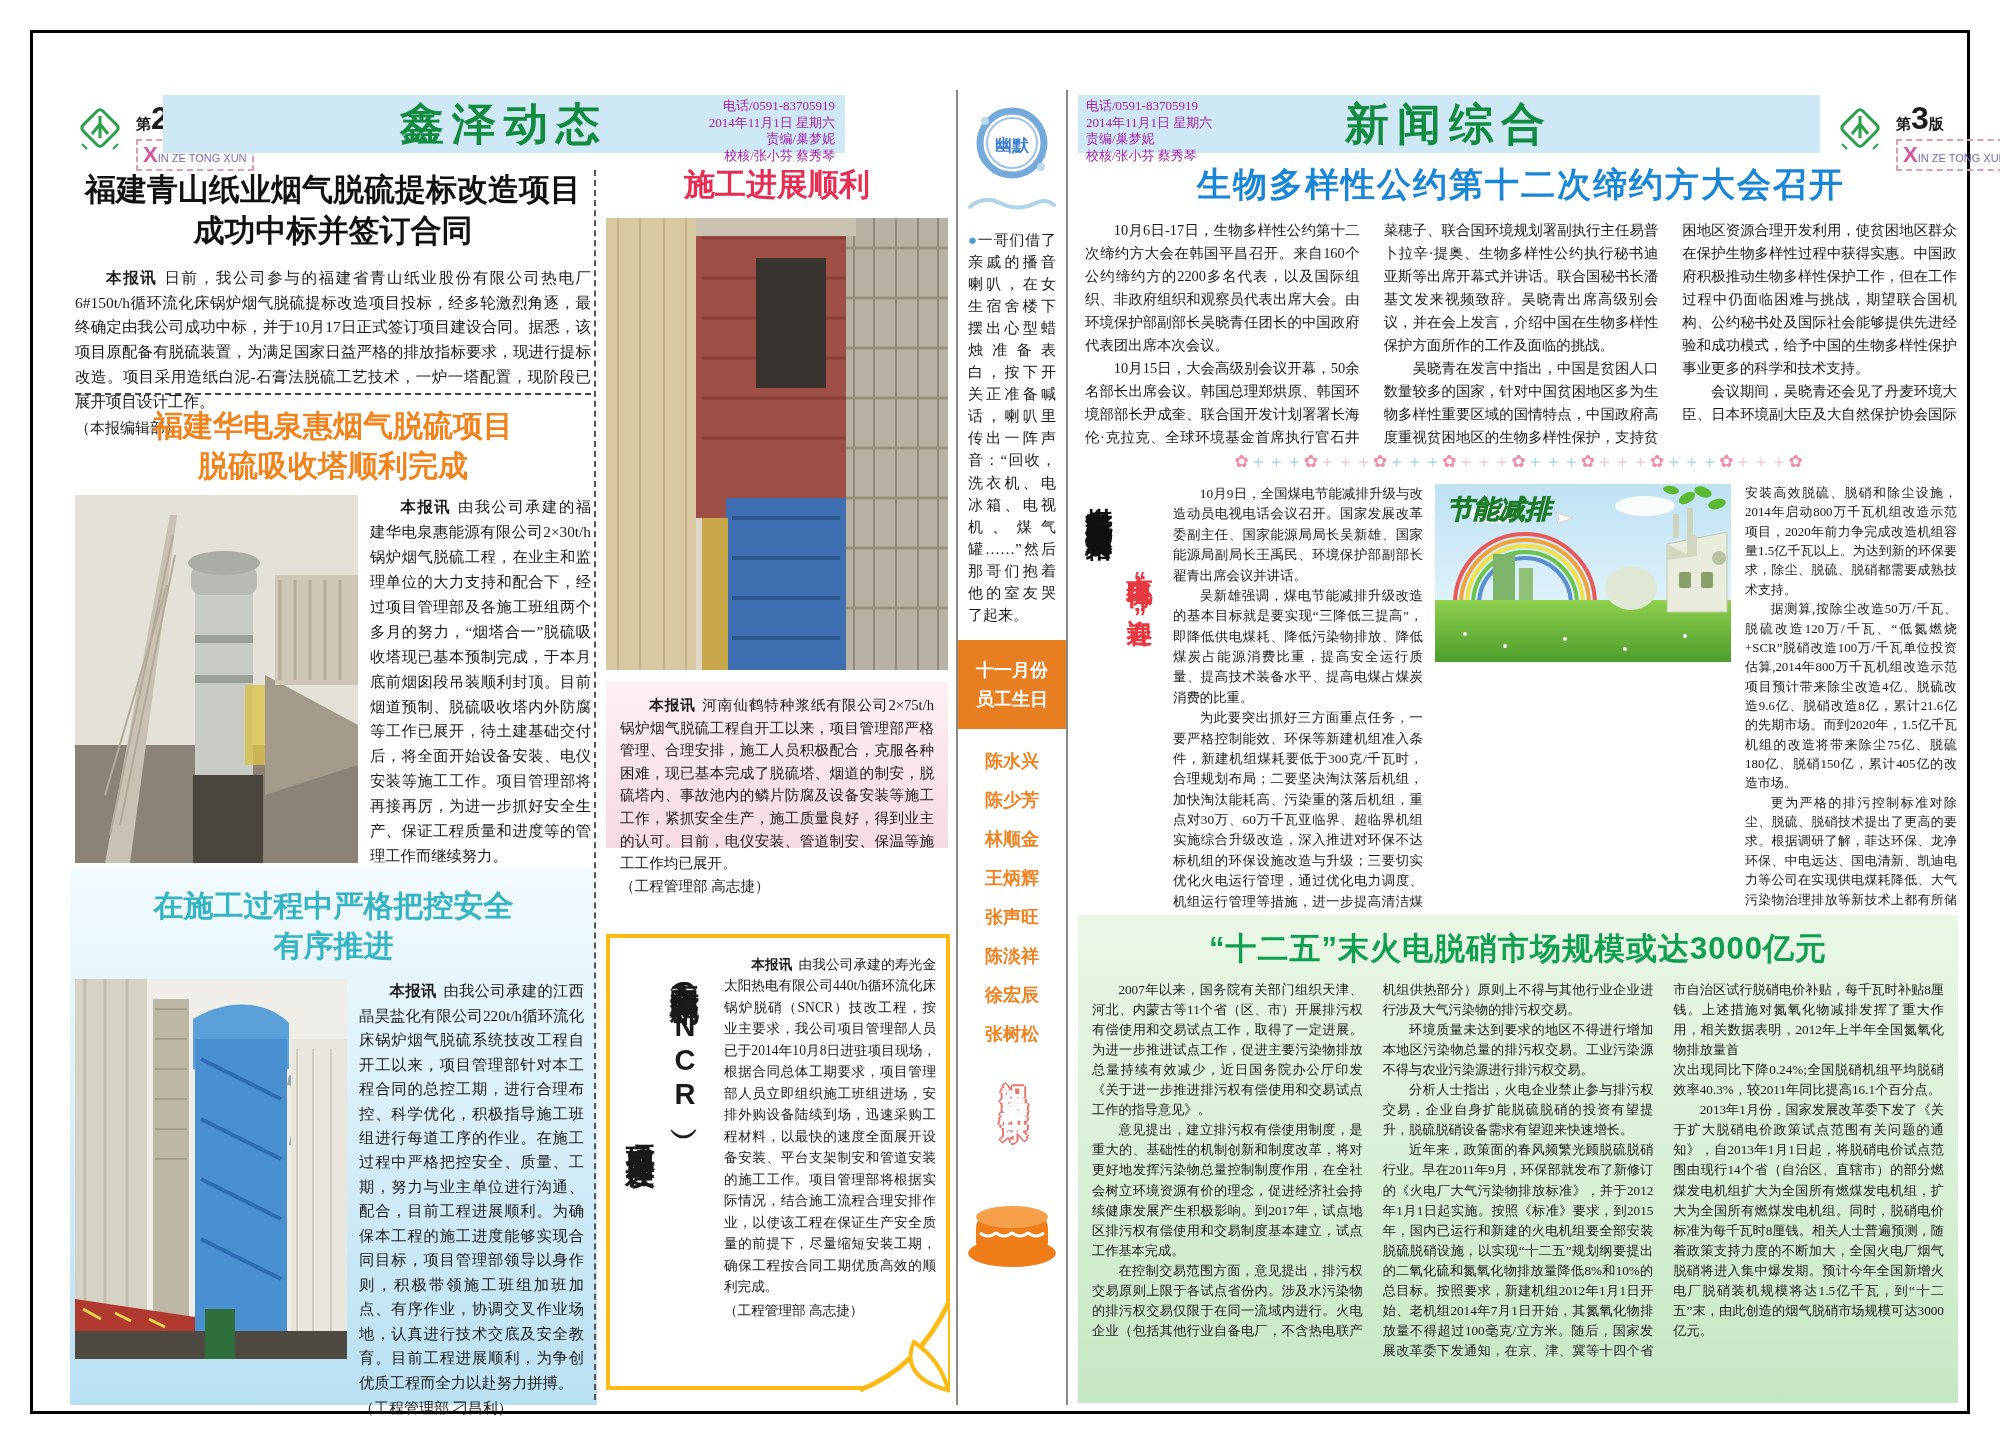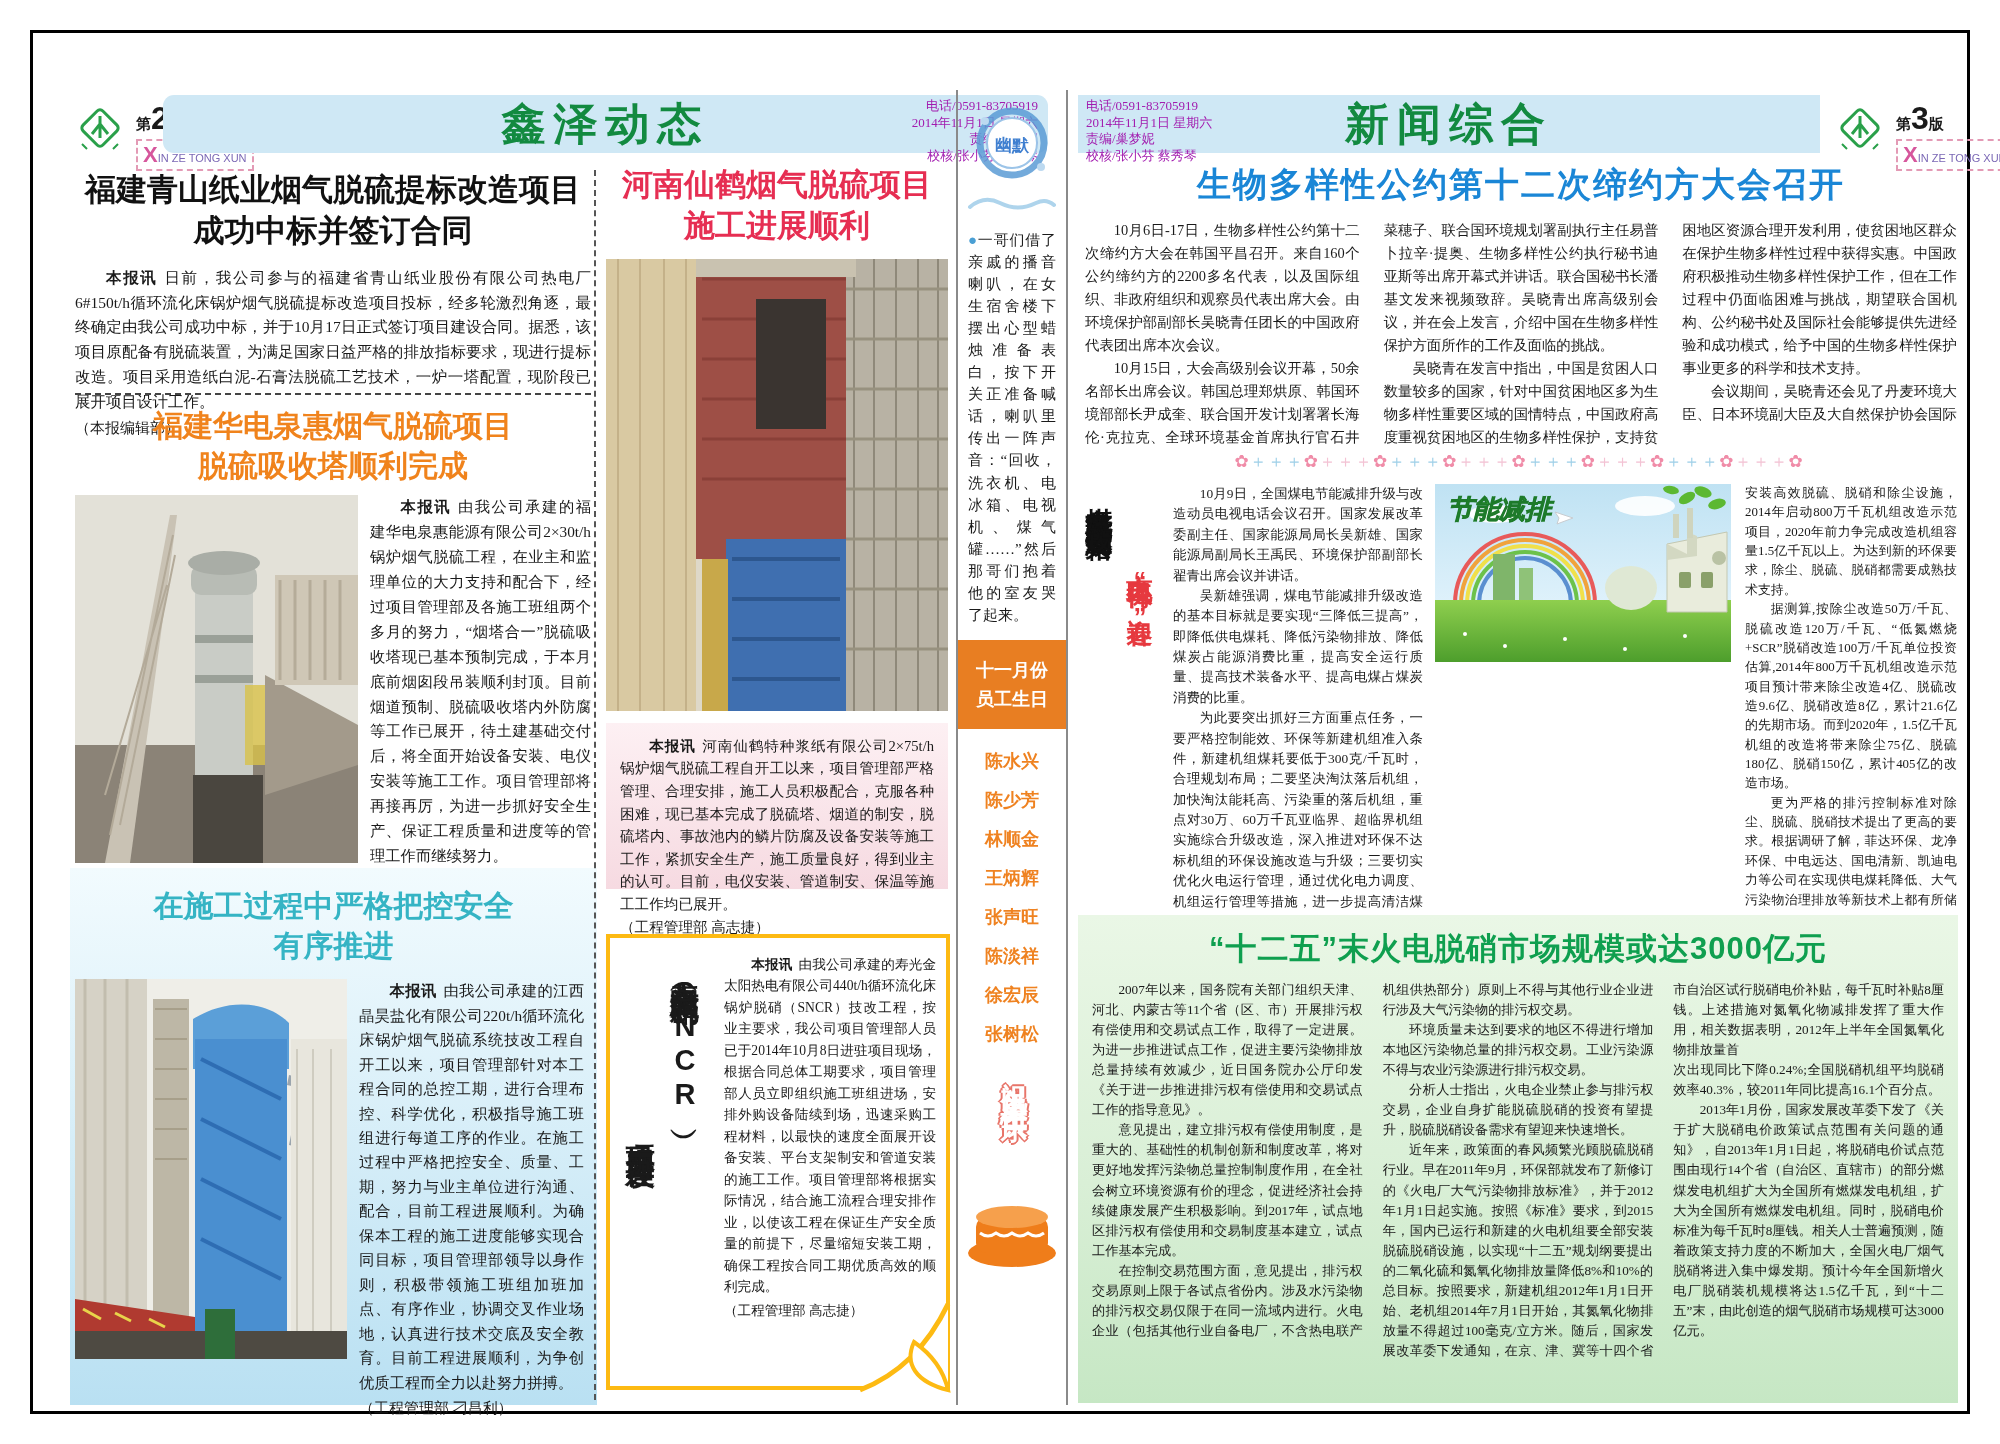--- a/index.html
+++ b/index.html
@@ -51,21 +51,21 @@
       <rect x="14" y="14" width="28" height="28" rx="4" fill="none" stroke="#2aa04a" stroke-width="3" transform="rotate(45 28 28)"></rect>
       <path d="M28 16 L28 38 M28 24 L20 34 M28 24 L36 34" stroke="#2aa04a" stroke-width="3" fill="none"></path>
       <path d="M10 44 l5 5 M46 44 l-5 5" stroke="#2aa04a" stroke-width="2"></path>
     </svg>
     <div>
       <div class="edition"><span>第</span><span class="num">2</span><span>版</span></div>
       <div class="masthead"><span class="bigx">X</span><span>IN ZE TONG XUN</span></div>
     </div>
   </div>
 
-  <div class="abs band" style="left:163px;top:95px;width:885px;height:58px;border-radius:11px;">
+  <div class="abs band" style="left:163px;top:95px;width:682px;height:58px;">
     <div class="section-title">鑫泽动态</div>
     <div class="abs hdr-info" style="right:10px;top:0;text-align:right;">
       <div>电话/0591-83705919</div>
       <div>2014年11月1日  星期六</div>
       <div>责编/巢梦妮</div>
       <div>校核/张小芬 蔡秀琴</div>
     </div>
   </div>
 
   <div class="abs" style="left:75px;top:170px;width:516px;">
@@ -137,21 +137,20 @@
         <p class="body indent" style="font-size:15.3px;line-height:1.6;"><b class="ld">本报讯</b><span>由我公司承建的江西晶昊盐化有限公司220t/h循环流化床锅炉烟气脱硫系统技改工程自开工以来，项目管理部针对本工程合同的总控工期，进行合理布控、科学优化，积极指导施工班组进行每道工序的作业。在施工过程中严格把控安全、质量、工期，努力与业主单位进行沟通、配合，目前工程进展顺利。为确保本工程的施工进度能够实现合同目标，项目管理部领导以身作则，积极带领施工班组加班加点、有序作业，协调交叉作业场地，认真进行技术交底及安全教育。目前工程进展顺利，为争创优质工程而全力以赴努力拼搏。</span></p>
         <div class="byline">（工程管理部 刁昌利）</div>
       </div>
     </div>
   </div>
 
   <div class="abs dashed-v" style="left:594px;top:170px;height:1230px;"></div>
 
   <div class="abs" style="left:606px;top:165px;width:342px;">
     <div class="atitle" style="font-size:31px;color:#e62e52;">
-      <div>河南仙鹤烟气脱硫项目</div>
       <div>施工进展顺利</div>
     </div>
     <svg class="photo" style="margin-top:12px;" width="342" height="452" viewBox="0 0 342 452">
       <rect width="342" height="452" fill="#ded8c8"></rect>
       <rect x="0" y="0" width="90" height="452" fill="#d9c9a2"></rect>
       <path d="M12 0 v452 M34 0 v452 M58 0 v452 M80 0 v452" stroke="#c4b189" stroke-width="2"></path>
       <rect x="90" y="0" width="160" height="300" fill="#9e4f46"></rect>
       <path d="M96 20 h148 M96 60 h148 M96 100 h148 M96 140 h148 M96 180 h148 M96 220 h148" stroke="#8a4038" stroke-width="3"></path>
       <rect x="150" y="40" width="70" height="130" fill="#3a3430"></rect>
       <rect x="240" y="0" width="102" height="452" fill="#b8b2a4"></rect>

